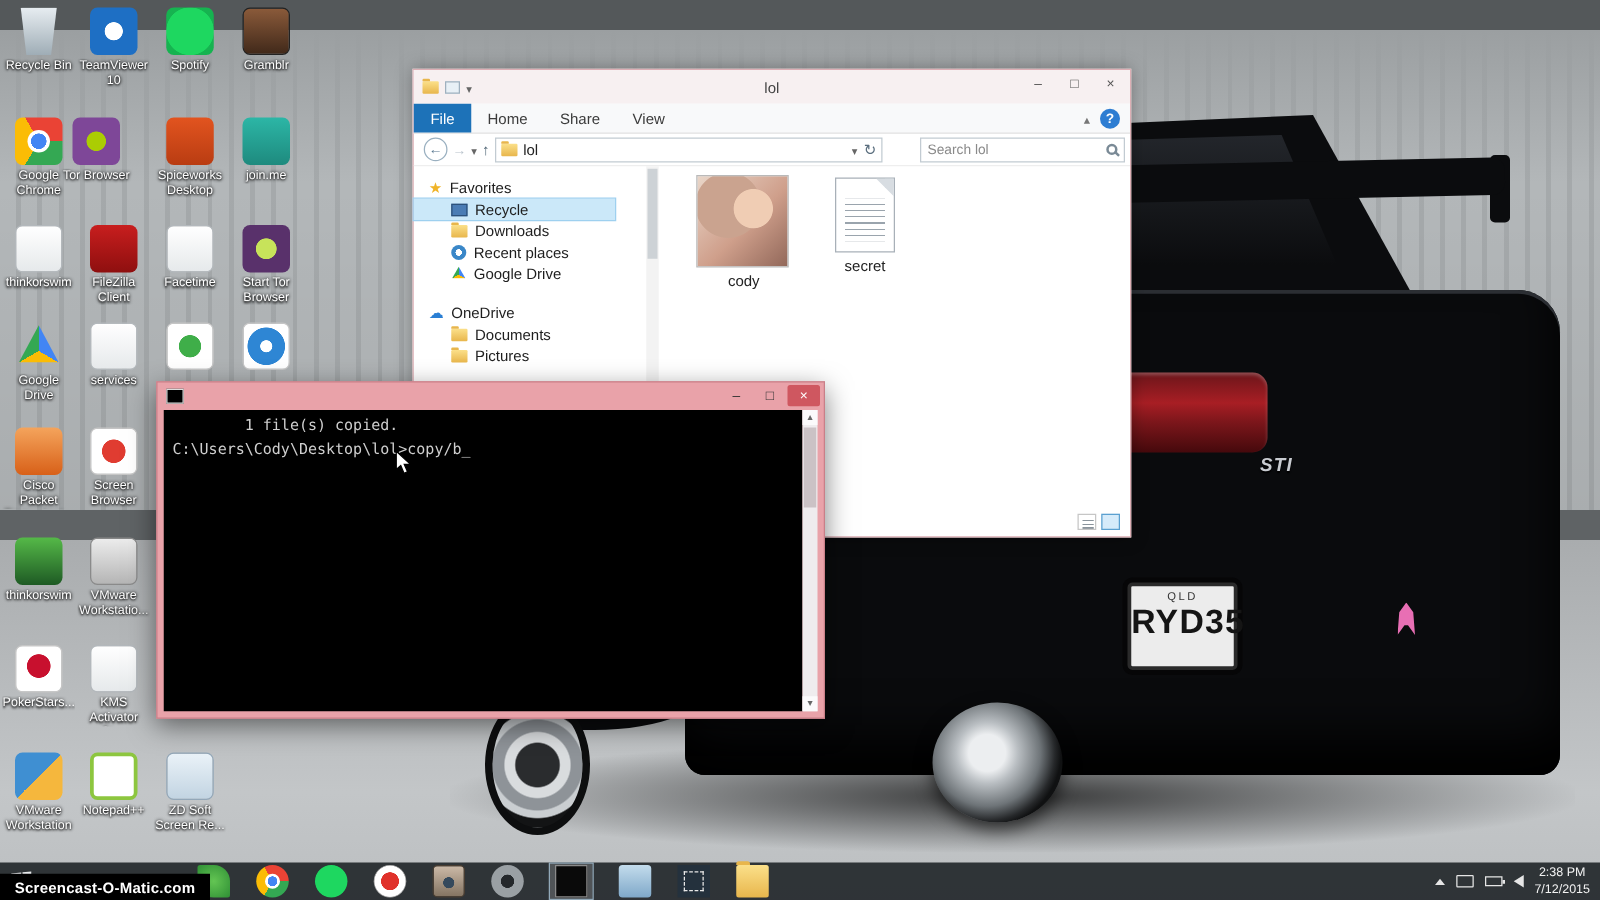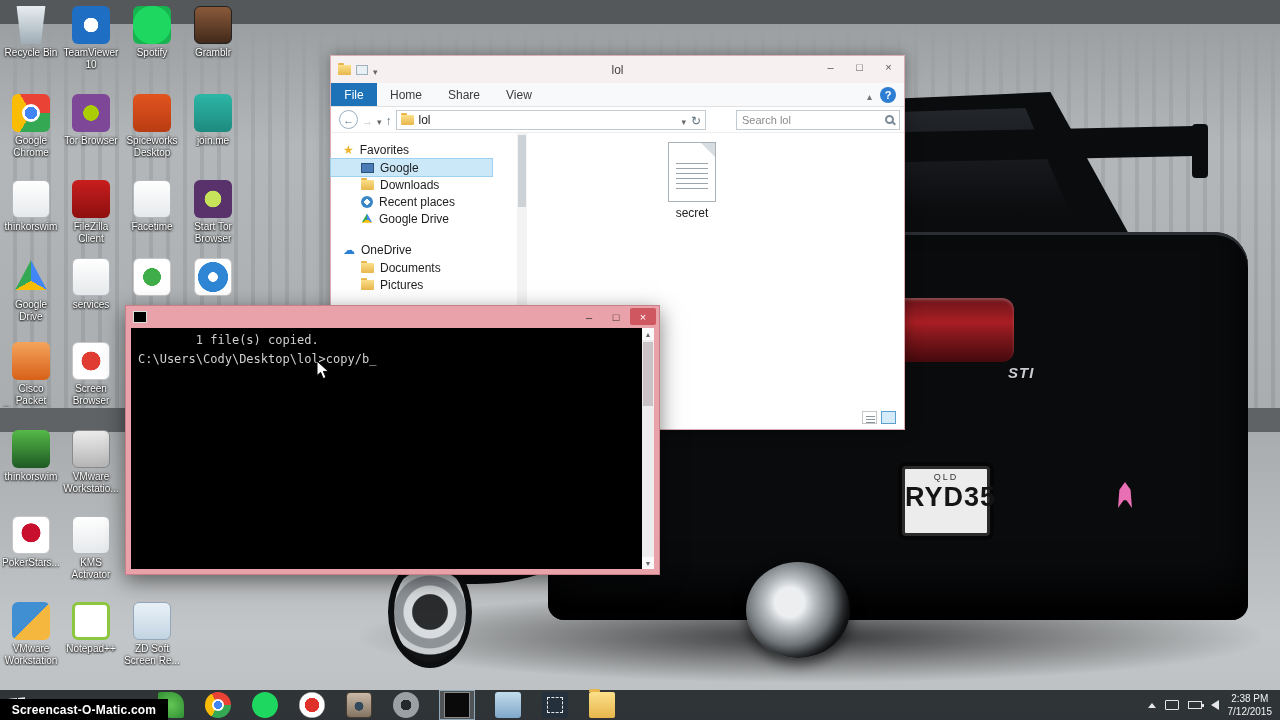--- a/index.html
+++ b/index.html
@@ -238,21 +238,21 @@
   <div class="lbl">Spotify</div>
 </div>
 <div class="di" style="left:184px;top:6px">
   <div class="img ic-gramblr"></div>
   <div class="lbl">Gramblr</div>
 </div>
 <div class="di" style="left:2px;top:94px">
   <div class="img ic-chrome"></div>
   <div class="lbl">Google Chrome</div>
 </div>
-<div class="di" style="left:62px;top:94px">
+<div class="di" style="left:48px;top:94px">
   <div class="img ic-tor"></div>
   <div class="lbl">Tor Browser</div>
 </div>
 <div class="di" style="left:123px;top:94px">
   <div class="img ic-spiceworks"></div>
   <div class="lbl">Spiceworks Desktop</div>
 </div>
 <div class="di" style="left:184px;top:94px">
   <div class="img ic-joinme"></div>
   <div class="lbl">join.me</div>
@@ -367,21 +367,21 @@
     </div>
   </div>
   <div class="ex-content">
     <div class="navpane">
       <div class="nav-row nav-header">
         <span class="nv-star"></span>
         <span>Favorites</span>
       </div>
       <div class="nav-row nav-sel">
         <span class="nv-desktop"></span>
-        <span>Google</span>
+        <span>Recycle</span>
       </div>
       <div class="nav-row">
         <span class="mini-folder"></span>
         <span>Downloads</span>
       </div>
       <div class="nav-row">
         <span class="nv-clock"></span>
         <span>Recent places</span>
       </div>
       <div class="nav-row">
@@ -399,20 +399,24 @@
       </div>
       <div class="nav-row">
         <span class="mini-folder"></span>
         <span>Pictures</span>
       </div>
       <div class="navscroll">
         <div class="thumb"></div>
       </div>
     </div>
     <div class="filepane">
+      <div class="file-cody">
+        <div class="cody-thumb"></div>
+        <div class="file-label">cody</div>
+      </div>
       <div class="file-secret">
         <div class="secret-icon">
           <div class="secret-lines"></div>
         </div>
         <div class="file-label">secret</div>
       </div>
       <div class="view-toggles">
         <span class="vt vt-lines"></span>
         <span class="vt vt-active"></span>
       </div>

